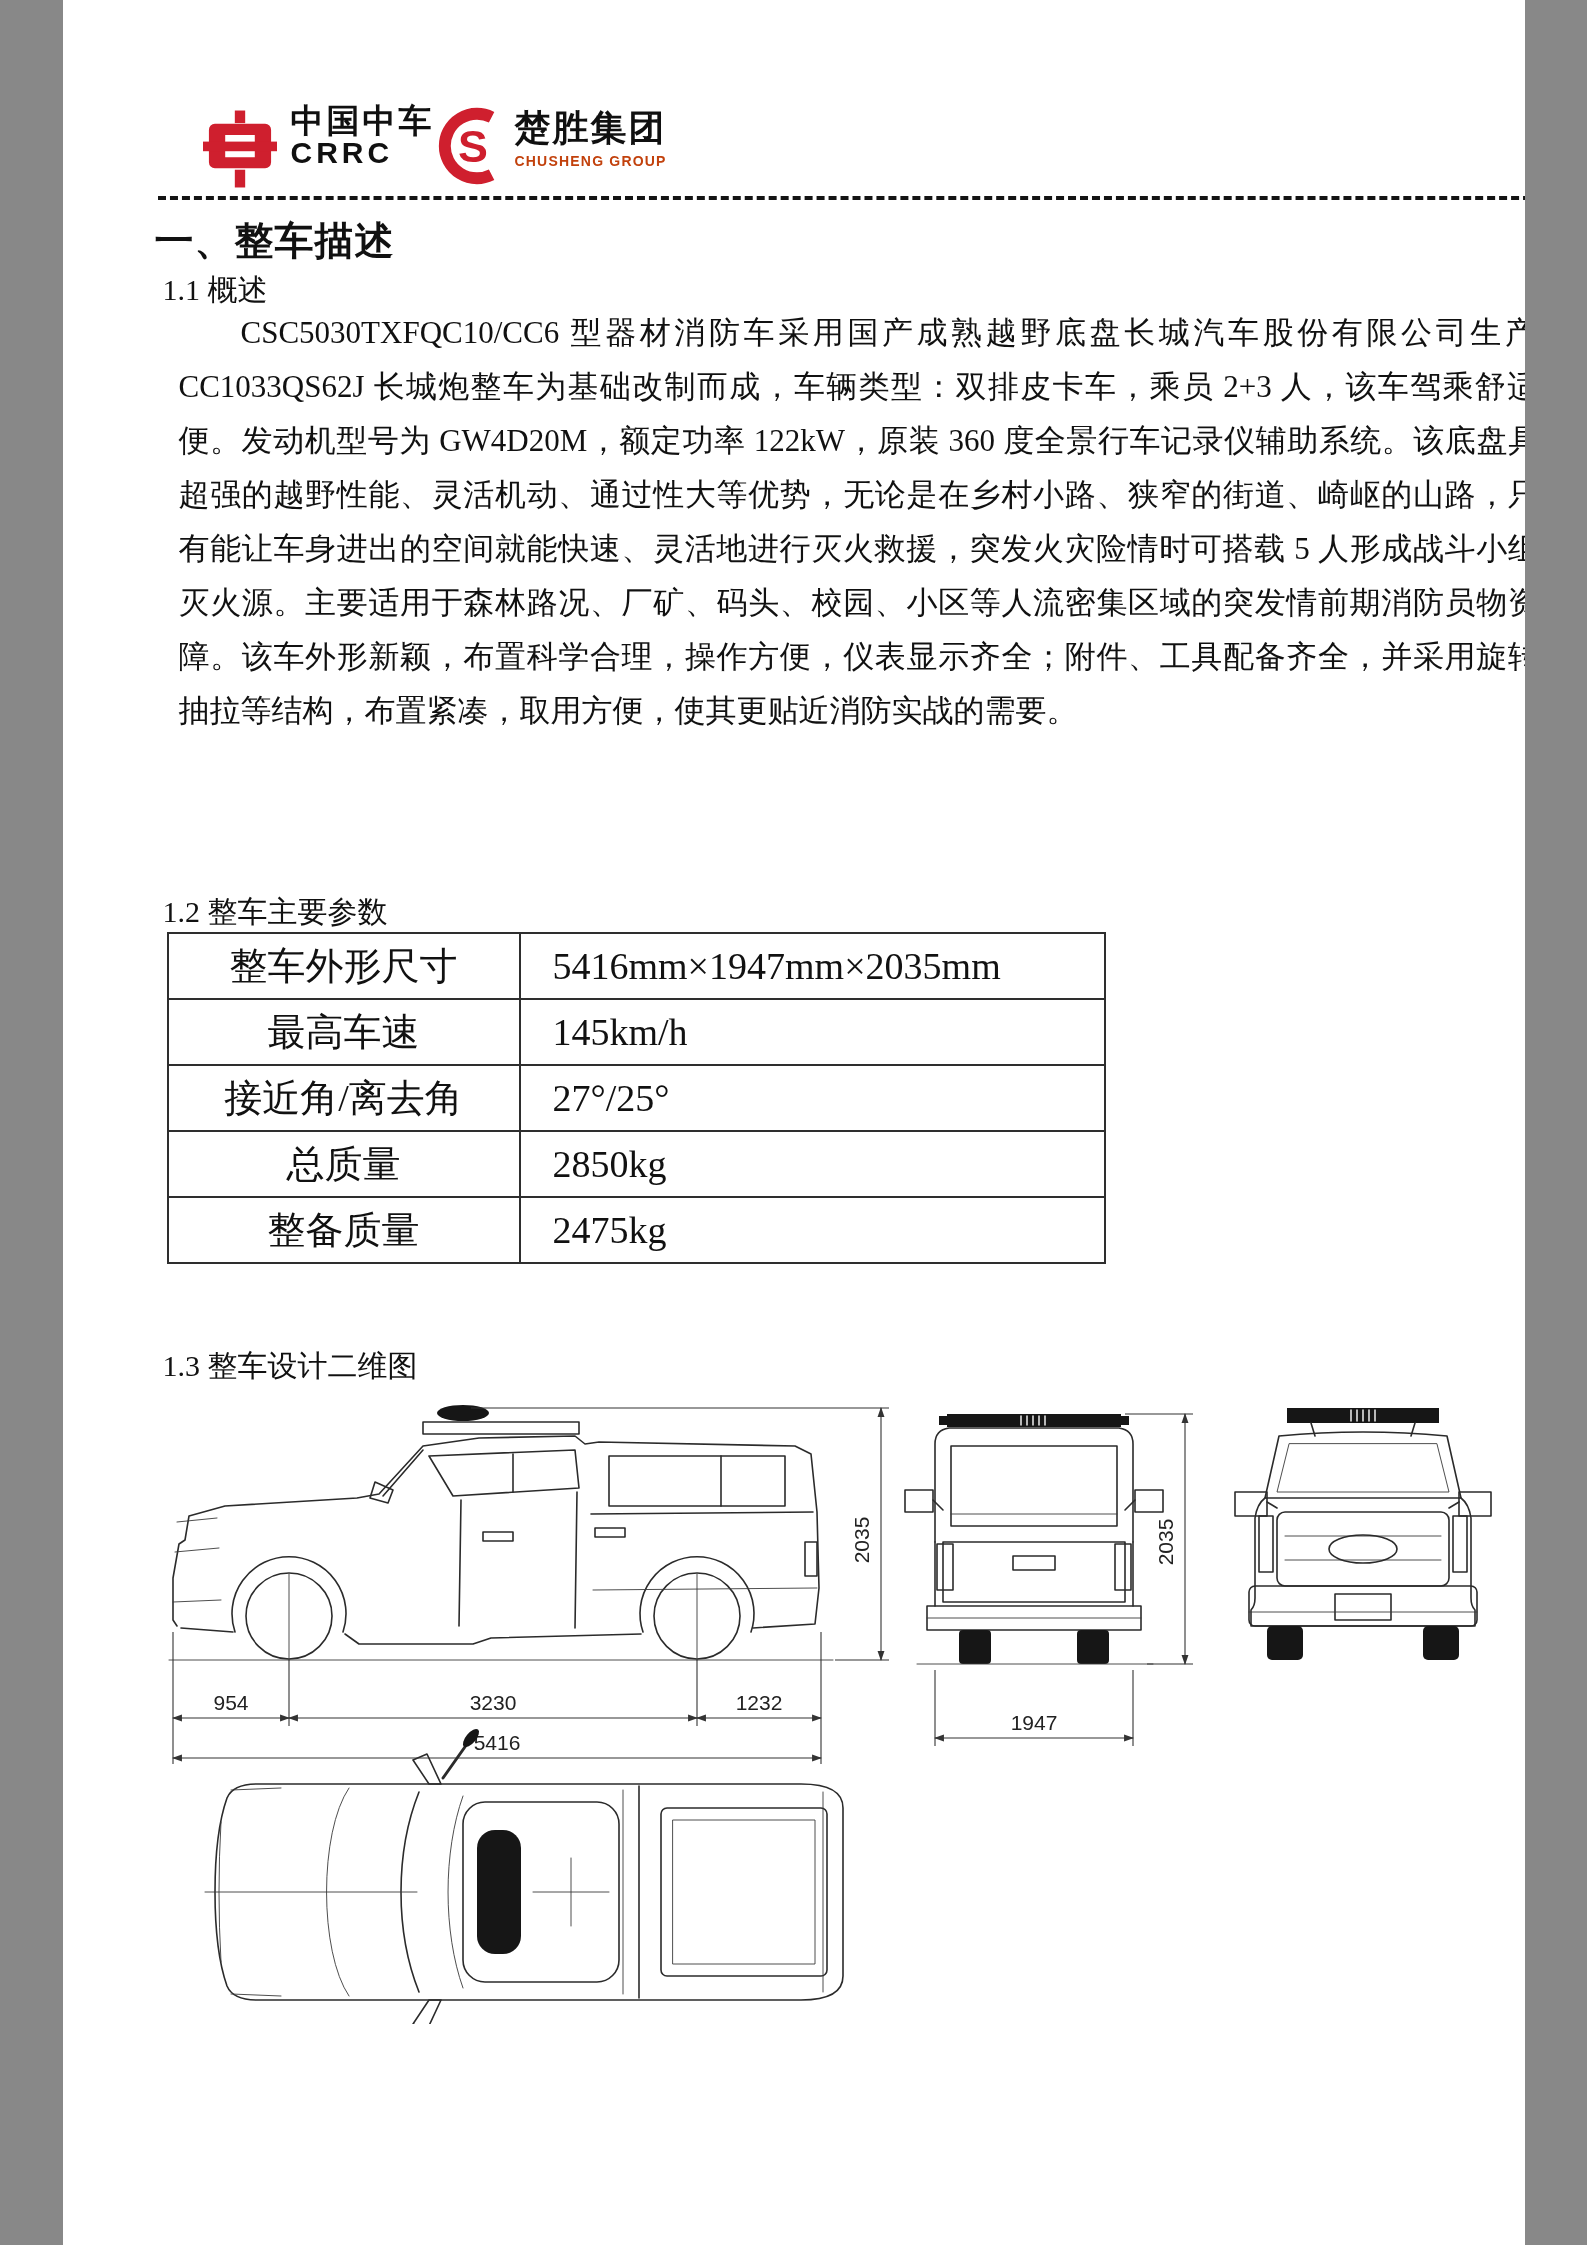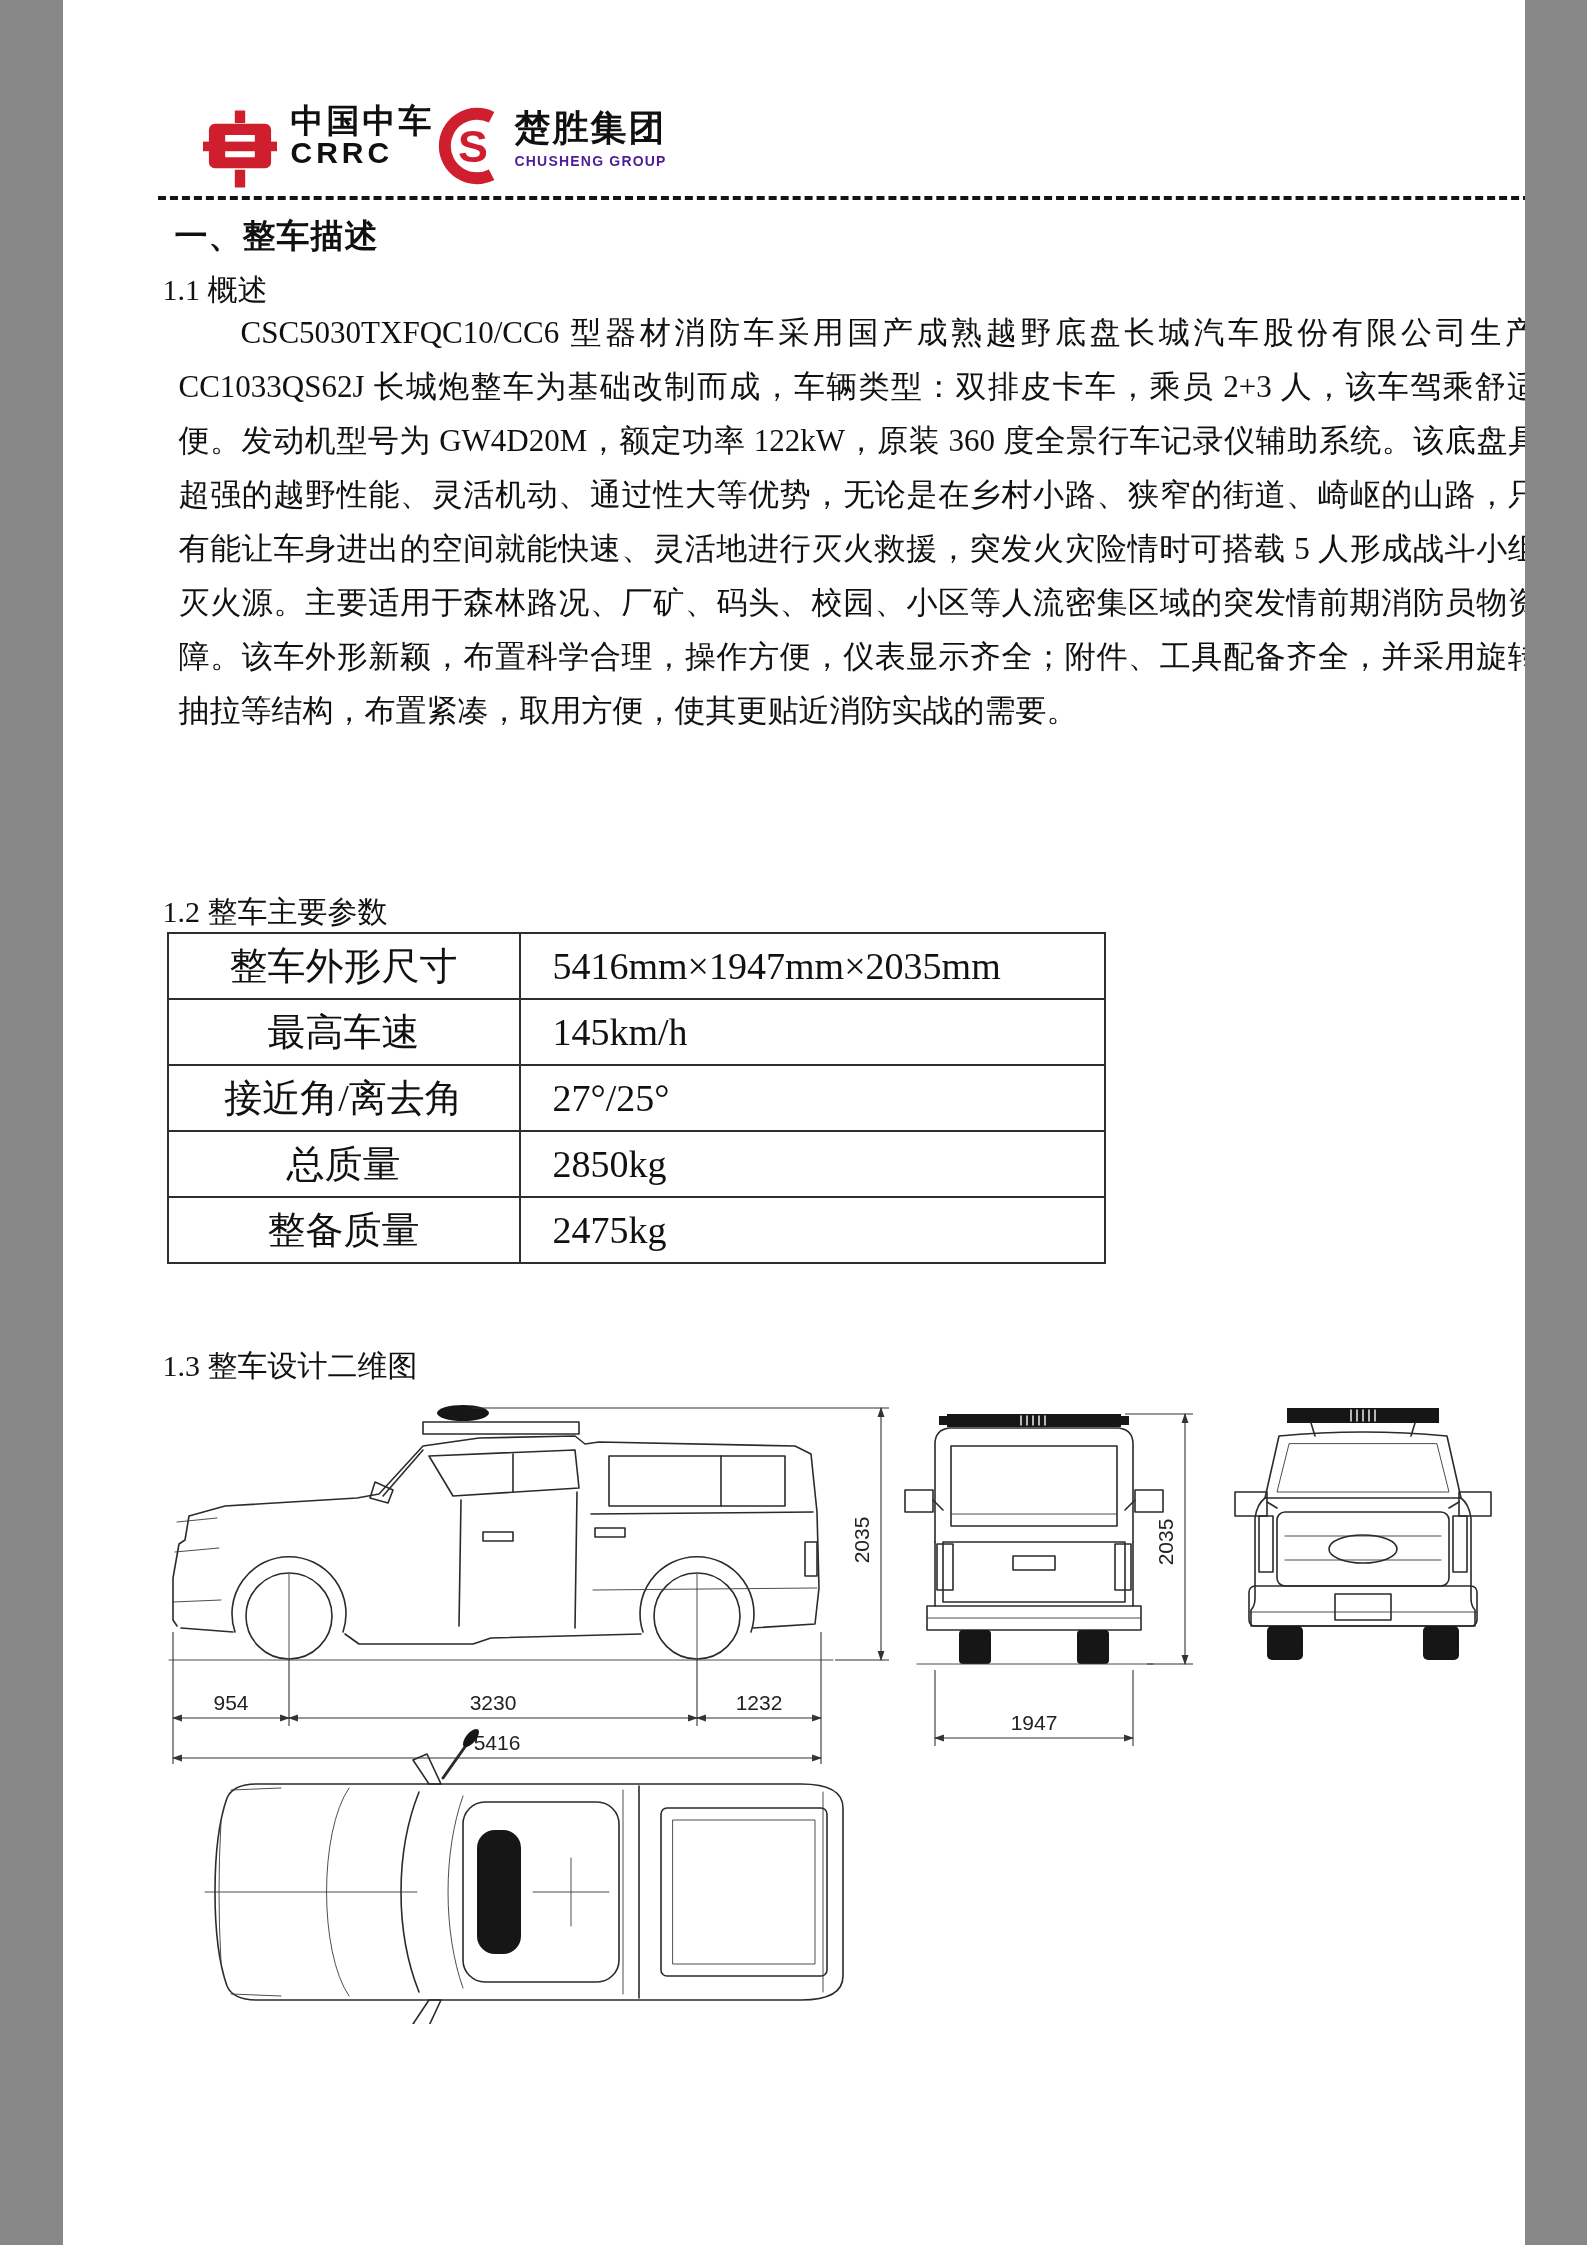--- a/index.html
+++ b/index.html
@@ -11,25 +11,25 @@
   
   .crrc-emblem{position:absolute;left:140px;top:110px;width:74px;height:78px;}
   .crrc-wordmark{position:absolute;left:228px;top:104px;line-height:1;
     font-family:"Liberation Sans","DejaVu Sans",sans-serif;color:#101010;}
   .crrc-cn{font-size:33px;font-weight:900;letter-spacing:3px;}
   .crrc-en{font-size:30px;font-weight:900;letter-spacing:4px;margin-top:1px;}
   .cs-emblem{position:absolute;left:374px;top:106px;width:70px;height:80px;}
   .cs-wordmark{position:absolute;left:452px;top:110px;line-height:1;
     font-family:"Liberation Sans","DejaVu Sans",sans-serif;color:#101010;}
   .cs-cn{font-size:36px;font-weight:900;letter-spacing:2px;}
-  .cs-en{font-size:14px;font-weight:700;letter-spacing:1.2px;color:#4c1d95;margin-top:8px;}
+  .cs-en{font-size:14px;font-weight:700;letter-spacing:1.2px;color:#c2410c;margin-top:8px;}
   .dashed-rule{position:absolute;left:95px;top:196px;width:1397px;height:0;
     border-top:4px dashed #141414;}
   
-  .h1{position:absolute;left:112px;top:214px;font-size:33px;font-weight:bold;letter-spacing:1px;}
+  .h1{position:absolute;left:92px;top:214px;font-size:39px;font-weight:bold;letter-spacing:1px;}
   .h2{position:absolute;left:100px;font-size:30px;font-weight:normal;}
   .s11{top:270px;}
   .s12{top:892px;}
   .s13{top:1346px;}
   .bodycopy{position:absolute;left:116px;top:306px;width:1392px;}
   .bodycopy p{margin:0;font-size:31px;line-height:54px;text-align:justify;text-indent:2em;}
   
   .spec{position:absolute;left:104px;top:932px;border-collapse:collapse;}
   .spec td{border:2px solid #2e2e2e;font-size:38px;height:62px;}
   .spec td.lab{width:348px;text-align:center;}

